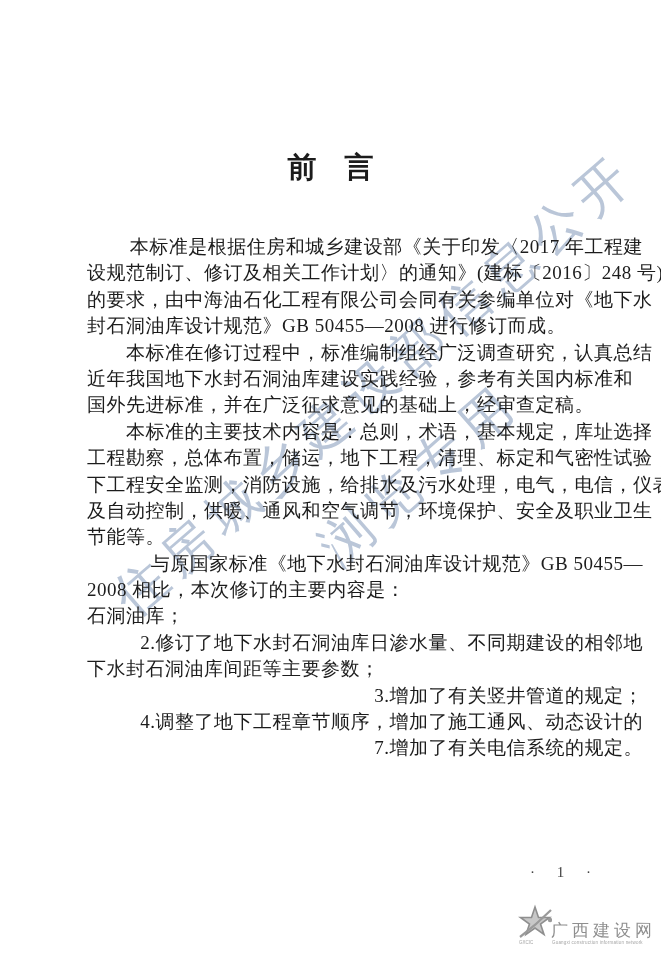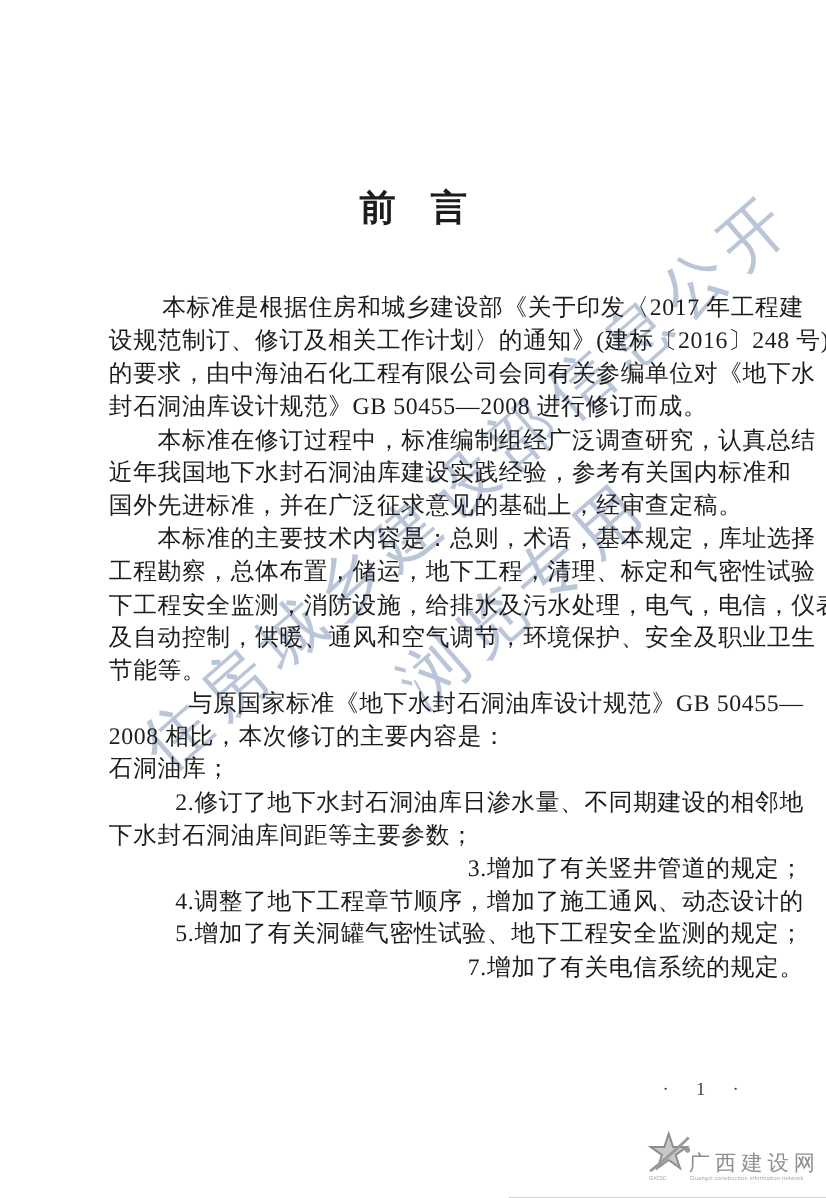--- a/index.html
+++ b/index.html
@@ -80,21 +80,20 @@
       <div class="line">下工程安全监测，消防设施，给排水及污水处理，电气，电信，仪表</div>
       <div class="line">及自动控制，供暖、通风和空气调节，环境保护、安全及职业卫生，</div>
       <div class="line">节能等。</div>
       <div class="line indent">与原国家标准《地下水封石洞油库设计规范》GB 50455—</div>
       <div class="line">2008 相比，本次修订的主要内容是：</div>
       <div class="line">石洞油库；</div>
       <div class="line indent">2.修订了地下水封石洞油库日渗水量、不同期建设的相邻地</div>
       <div class="line">下水封石洞油库间距等主要参数；</div>
       <div class="line indent">3.增加了有关竖井管道的规定；</div>
       <div class="line indent">4.调整了地下工程章节顺序，增加了施工通风、动态设计的</div>
-      <div class="line indent">5.增加了有关洞罐气密性试验、地下工程安全监测的规定；</div>
       <div class="line indent">7.增加了有关电信系统的规定。</div>
     </div>
 
   <div class="pageno">· 1 ·</div>
 
   <div class="logo">
     <svg width="34" height="44" viewBox="0 0 34 44">
       <g fill="none" stroke="#9a9a9a" stroke-width="1.6">
         <path d="M17 4 L20.5 14.5 L31.5 14.5 L22.5 21 L26 31.5 L17 25 L8 31.5 L11.5 21 L2.5 14.5 L13.5 14.5 Z" fill="#c8c8c8" stroke="#8f8f8f"></path>
         <path d="M2 34 C10 28, 26 14, 33 7" stroke="#9a9a9a" stroke-width="2.2"></path>

